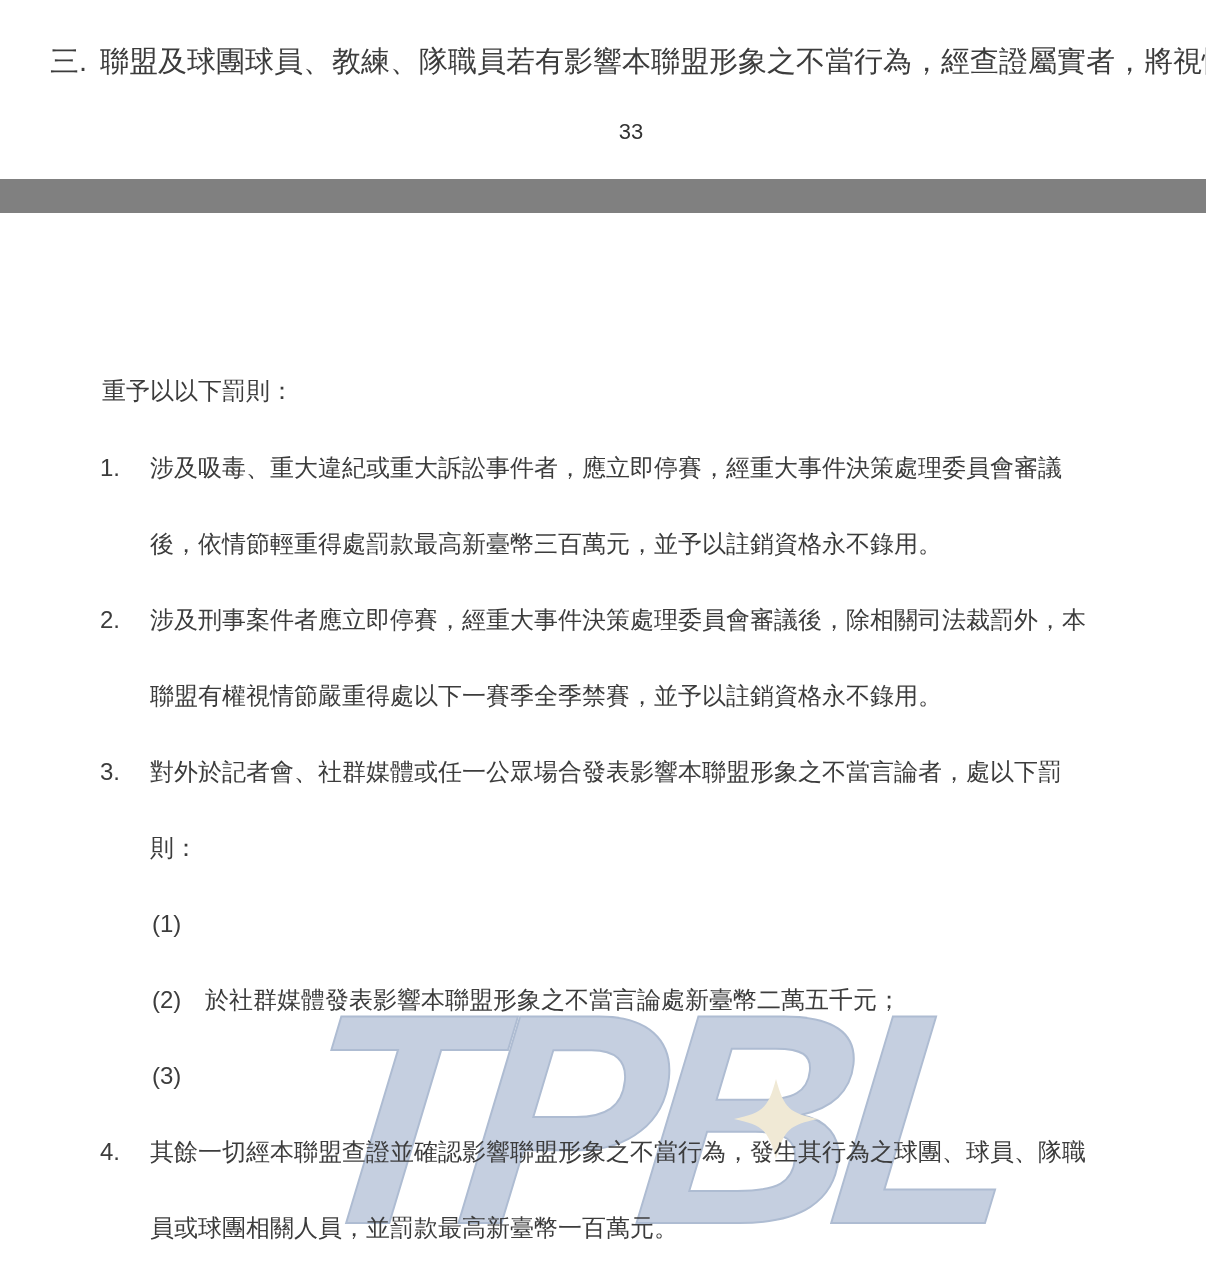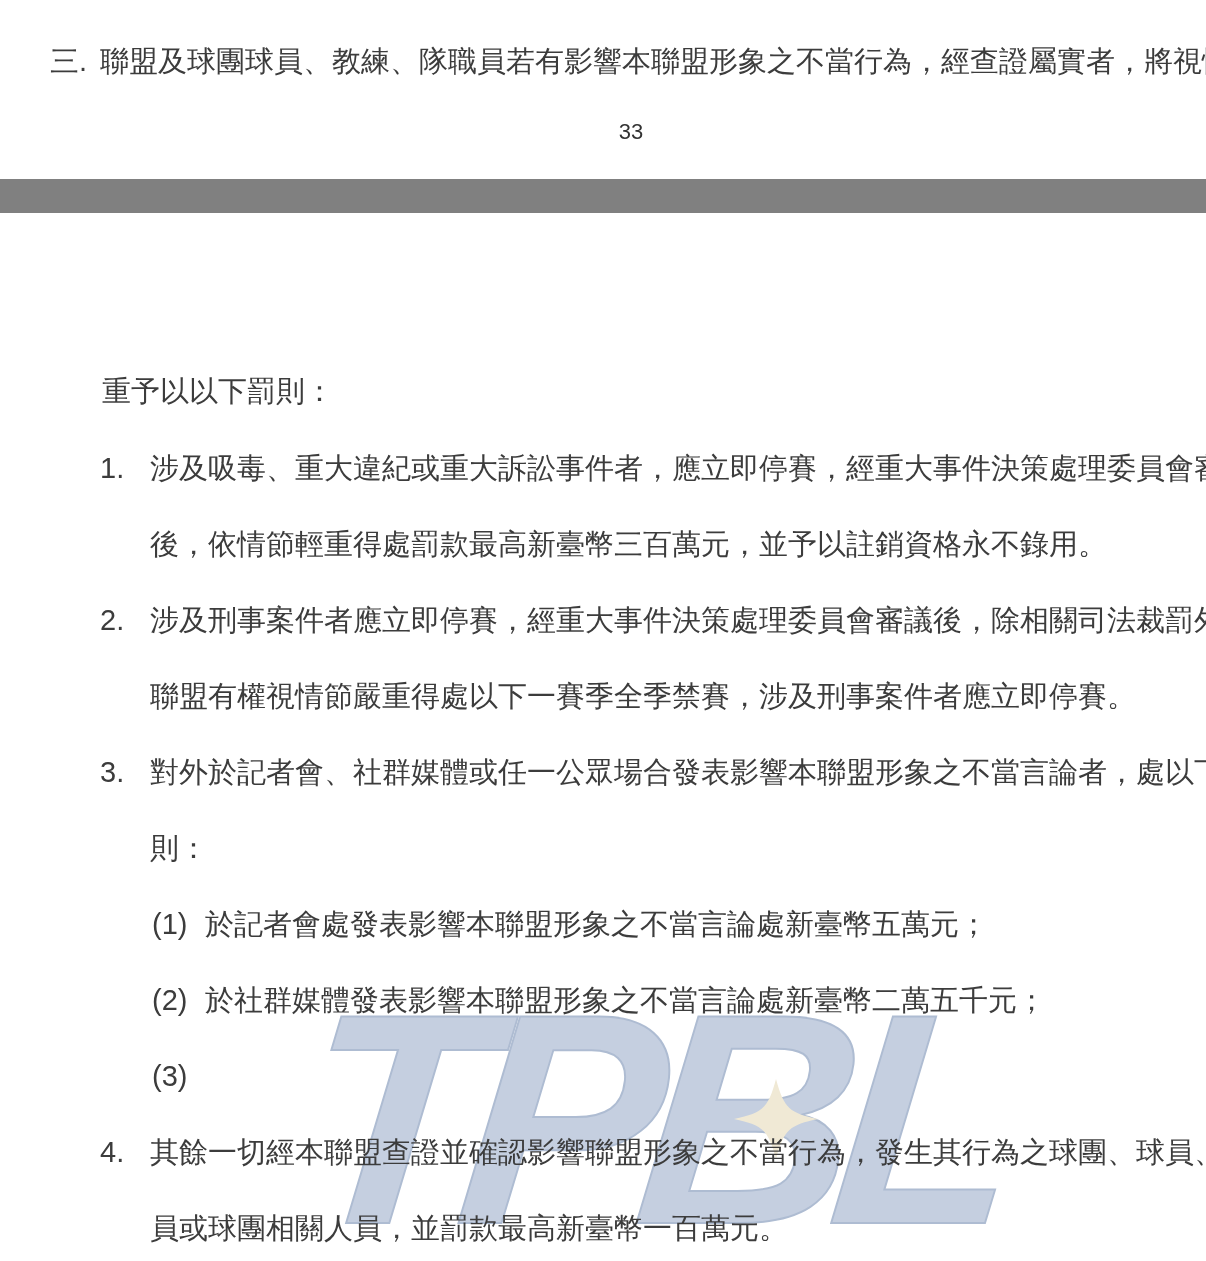--- a/index.html
+++ b/index.html
@@ -41,21 +41,21 @@
   
   .watermark {
     top: 975px; left: 248px; width: 930px; height: 286px;
     pointer-events: none;
   }
 
   
   .content { top: 0; left: 0; width: 1206px; height: 1261px; }
   .doc-line {
     position: absolute; left: 0; width: 1006px; height: 32px;
-    font-size: 29px; line-height: 32px;
+    font-size: 24px; line-height: 32px;
     white-space: nowrap;
   }
   .doc-line .num     { position: absolute; left: 100px; }
   .doc-line .body    { position: absolute; left: 150px; }
   .doc-line .subnum  { position: absolute; left: 152px; }
   .doc-line .subbody { position: absolute; left: 205px; }
   .doc-line .intro   { position: absolute; left: 102px; }
 </style>
 </head>
 <body>
@@ -88,32 +88,31 @@
           <span class="body">涉及吸毒、重大違紀或重大訴訟事件者，應立即停賽，經重大事件決策處理委員會審議</span>
         </div>
         <div class="doc-line" style="top: 528px;">
           <span class="body">後，依情節輕重得處罰款最高新臺幣三百萬元，並予以註銷資格永不錄用。</span>
         </div>
         <div class="doc-line" style="top: 604px;">
           <span class="num">2.</span>
           <span class="body">涉及刑事案件者應立即停賽，經重大事件決策處理委員會審議後，除相關司法裁罰外，本</span>
         </div>
         <div class="doc-line" style="top: 680px;">
-          <span class="body">聯盟有權視情節嚴重得處以下一賽季全季禁賽，涉及刑事案件者應立即停賽。</span>
+          <span class="body">聯盟有權視情節嚴重得處以下一賽季全季禁賽，並予以註銷資格永不錄用。</span>
         </div>
         <div class="doc-line" style="top: 756px;">
           <span class="num">3.</span>
           <span class="body">對外於記者會、社群媒體或任一公眾場合發表影響本聯盟形象之不當言論者，處以下罰</span>
         </div>
         <div class="doc-line" style="top: 832px;">
           <span class="body">則：</span>
         </div>
         <div class="doc-line" style="top: 908px;">
           <span class="subnum">(1)</span>
-          <span class="subbody">於記者會處發表影響本聯盟形象之不當言論處新臺幣五萬元；</span>
         </div>
         <div class="doc-line" style="top: 984px;">
           <span class="subnum">(2)</span>
           <span class="subbody">於社群媒體發表影響本聯盟形象之不當言論處新臺幣二萬五千元；</span>
         </div>
         <div class="doc-line" style="top: 1060px;">
           <span class="subnum">(3)</span>
         </div>
         <div class="doc-line" style="top: 1136px;">
           <span class="num">4.</span>

